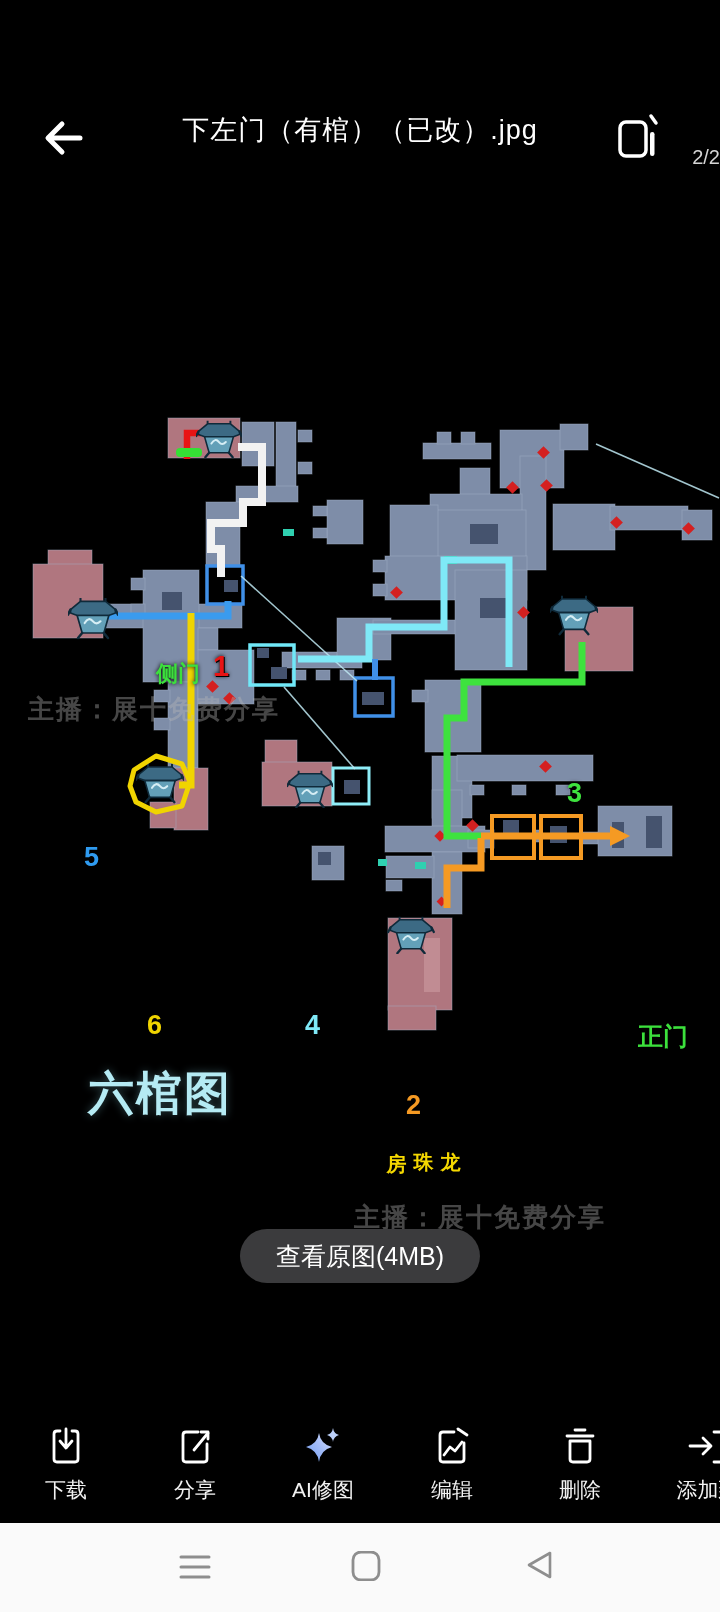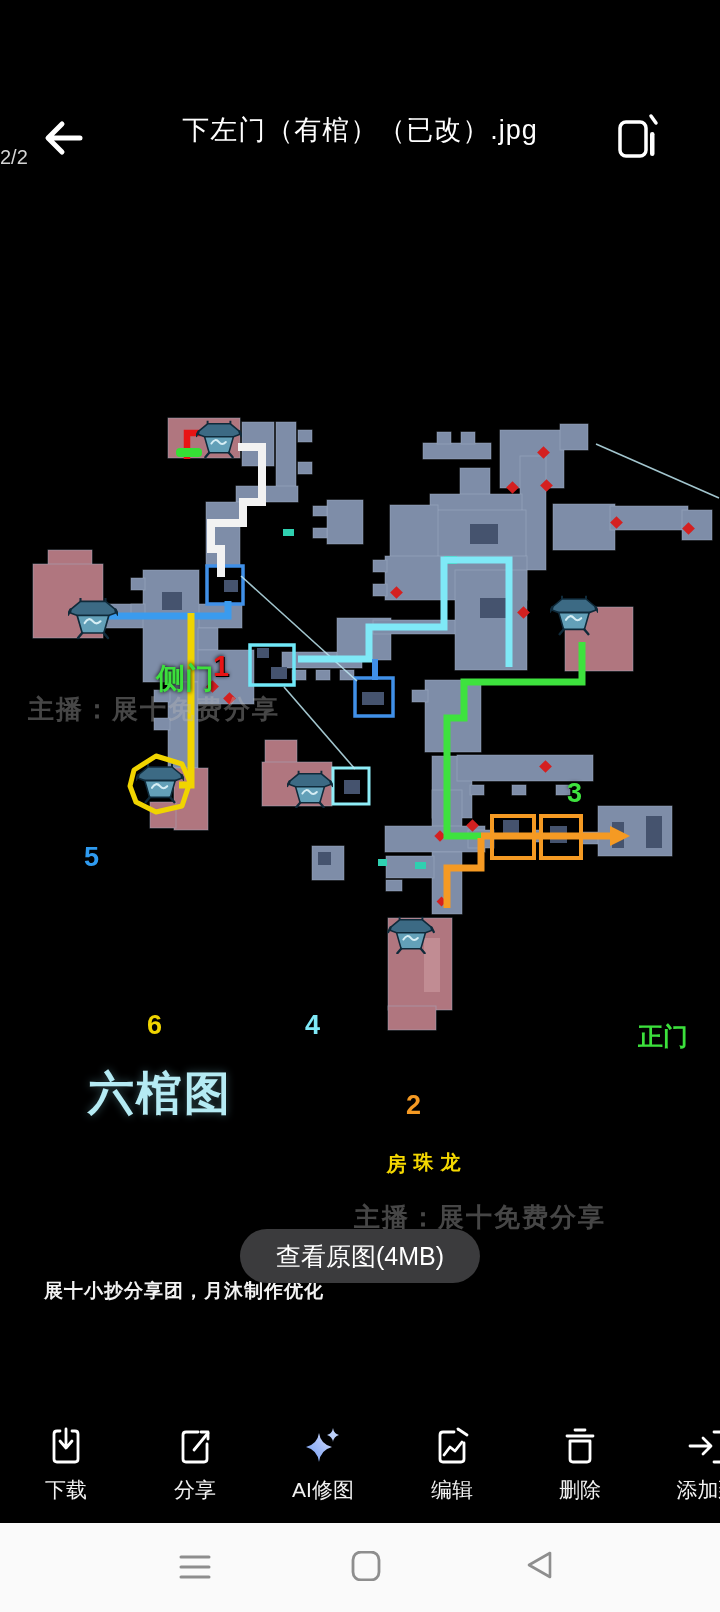--- a/index.html
+++ b/index.html
@@ -2,37 +2,37 @@
 <html><head>
 <meta charset="utf-8">
 <style>
   html,body{margin:0;padding:0;background:#000;}
   .screen{position:relative;width:720px;height:1612px;background:#000;overflow:hidden;
           font-family:"Liberation Sans","DejaVu Sans",sans-serif;}
   .abs{position:absolute;}
 
   
   .title{top:112px;left:0;width:720px;text-align:center;color:#fff;font-size:27px;font-weight:400;letter-spacing:1px;}
-  .page-ind{top:146px;left:0;width:720px;text-align:left;color:#d5d5d5;font-size:20px;}
+  .page-ind{top:146px;left:0;width:720px;text-align:right;color:#d5d5d5;font-size:20px;}
   .back-btn{top:110px;left:36px;width:56px;height:56px;}
   .aux-btn{top:108px;left:610px;width:56px;height:58px;}
 
   
   .wm{color:rgba(185,185,185,0.38);font-size:26px;font-weight:700;letter-spacing:2px;white-space:nowrap;}
   .caption{color:#f2f2f2;font-size:19px;font-weight:700;letter-spacing:1px;white-space:nowrap;}
   .map-title{color:#b5ebf4;font-size:46px;font-weight:700;text-align:center;line-height:50px;
              text-shadow:0 0 8px rgba(150,230,245,.35);letter-spacing:2px;}
   .mk{font-weight:700;font-size:27px;text-shadow:0 0 4px #000,1px 1px 0 #000;}
   .mk1{color:#e81414;font-size:29px;}
   .mk2{color:#f59a23;}
   .mk3{color:#3ee23e;}
   .mk4{color:#7fe9f7;}
   .mk5{color:#2f9bf0;}
   .mk6{color:#f0d400;}
-  .door{font-weight:700;font-size:29px;color:#3ce03c;text-shadow:0 0 4px #000;white-space:nowrap;}
+  .door{font-weight:700;font-size:22px;color:#3ce03c;text-shadow:0 0 4px #000;white-space:nowrap;}
   .vtext{writing-mode:vertical-rl;text-orientation:upright;color:#f5d800;font-size:20px;font-weight:700;
          letter-spacing:3px;text-shadow:0 0 4px #000;}
 
   
   .orig-btn{top:1229px;left:50%;transform:translateX(-50%);height:54px;line-height:54px;
             padding:0 36px;border:none;border-radius:27px;background:#3b3b3d;color:#fff;
             font-size:25px;font-family:inherit;white-space:nowrap;}
 
   
   .tb-item{top:1424px;width:110px;text-align:center;color:#f2f2f2;}
@@ -225,21 +225,20 @@
       <use href="#coffin" x="550" y="594" width="48" height="42"></use>
       <use href="#coffin" x="287" y="770" width="46" height="38"></use>
       <use href="#coffin" x="387" y="916" width="48" height="38"></use>
       <use href="#coffin" x="136" y="760" width="48" height="46"></use>
       <polygon points="134,770 156,756 182,764 190,782 182,806 156,812 136,802 130,786" fill="none" stroke="#f0d400" stroke-width="5" stroke-linejoin="round"></polygon>
     </svg>
 
     
     <div class="abs wm" style="top:492px;left:28px;">主播：展十免费分享</div>
     <div class="abs wm" style="top:1000px;left:354px;">主播：展十免费分享</div>
-    <div class="abs caption" style="top:1078px;left:44px;">展十小抄分享团，月沐制作优化</div>
 
     <div class="abs map-title" style="top:868px;left:50px;width:220px;">
       <div>六棺图</div>
     </div>
 
     <div class="abs mk mk1" style="top:450px;left:213px;">1</div>
     <div class="abs mk mk2" style="top:890px;left:406px;">2</div>
     <div class="abs mk mk3" style="top:578px;left:567px;">3</div>
     <div class="abs mk mk4" style="top:810px;left:305px;">4</div>
     <div class="abs mk mk5" style="top:642px;left:84px;">5</div>

